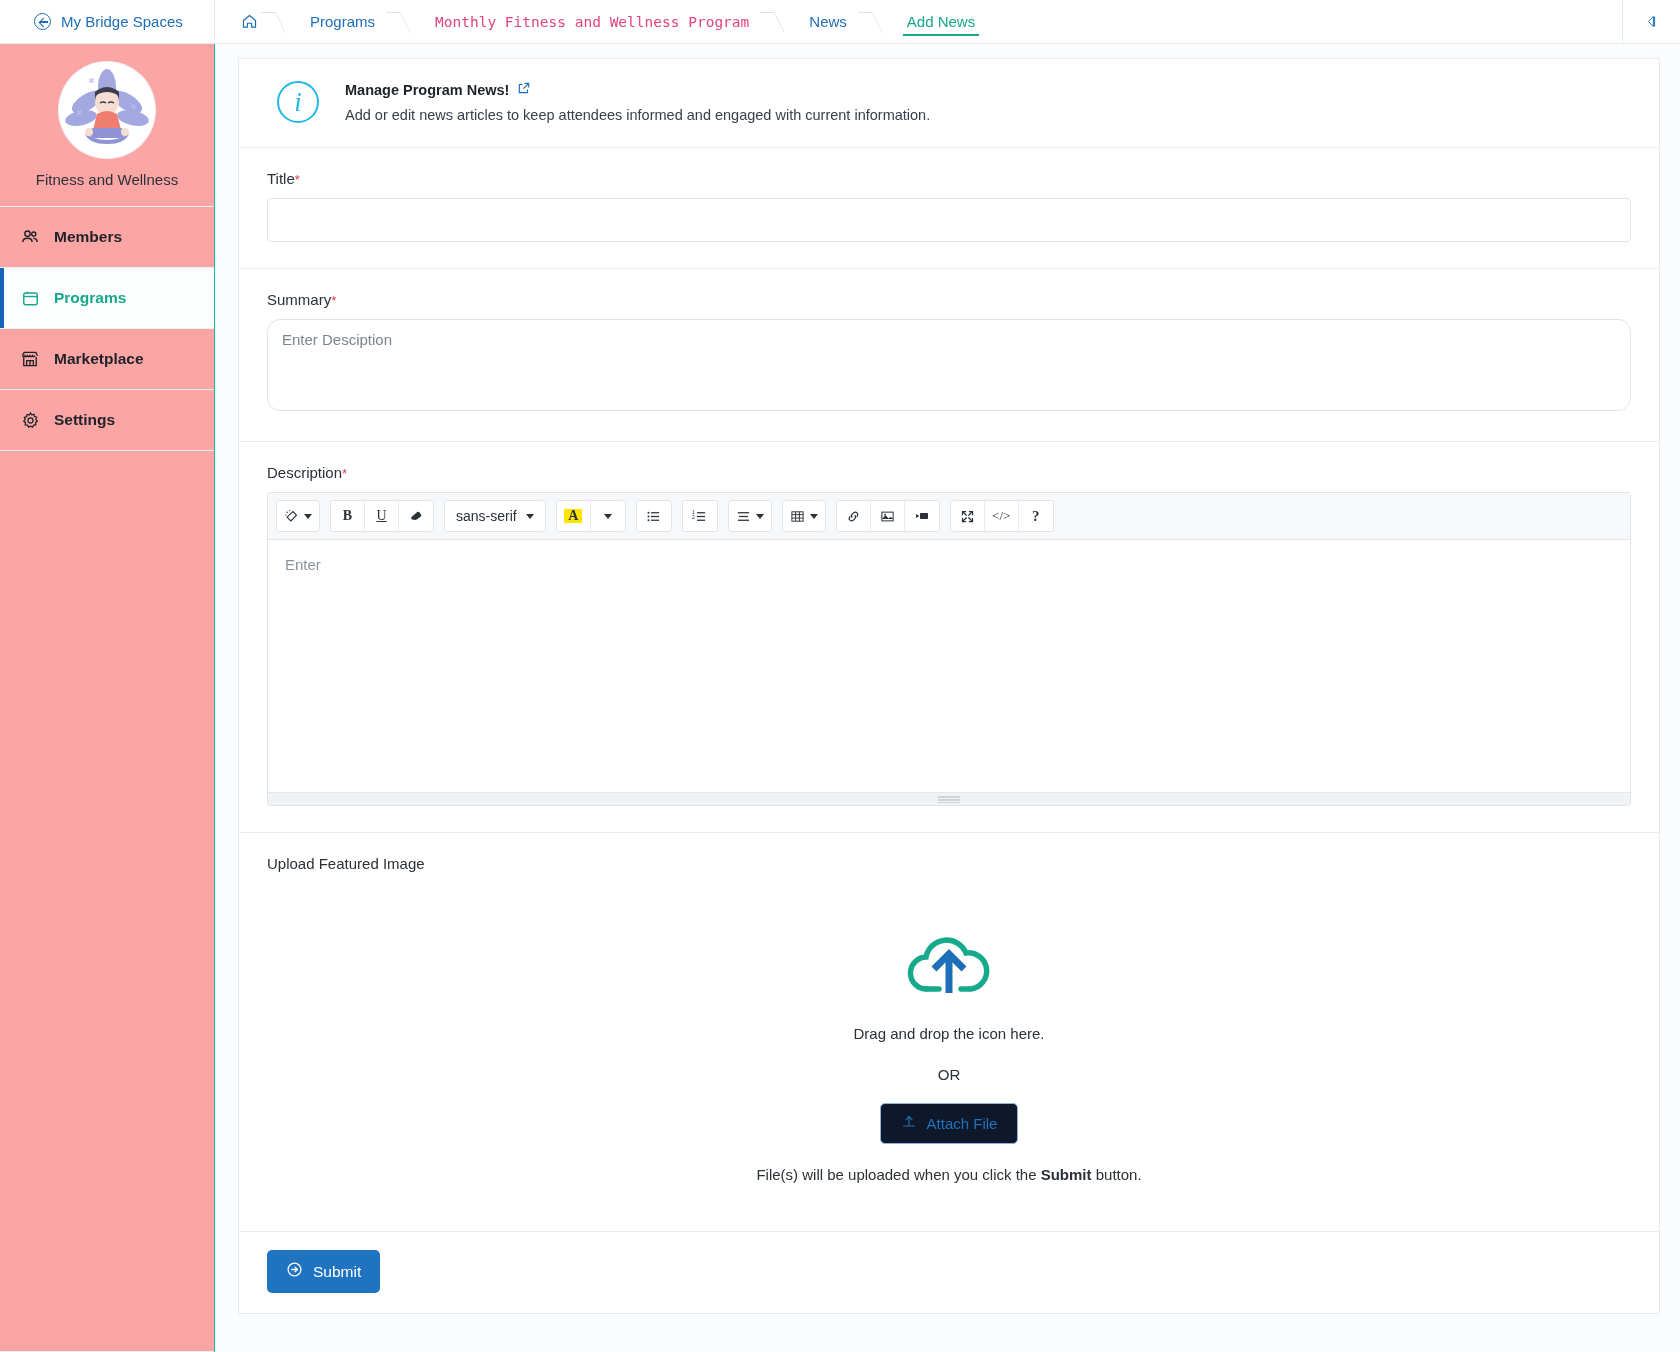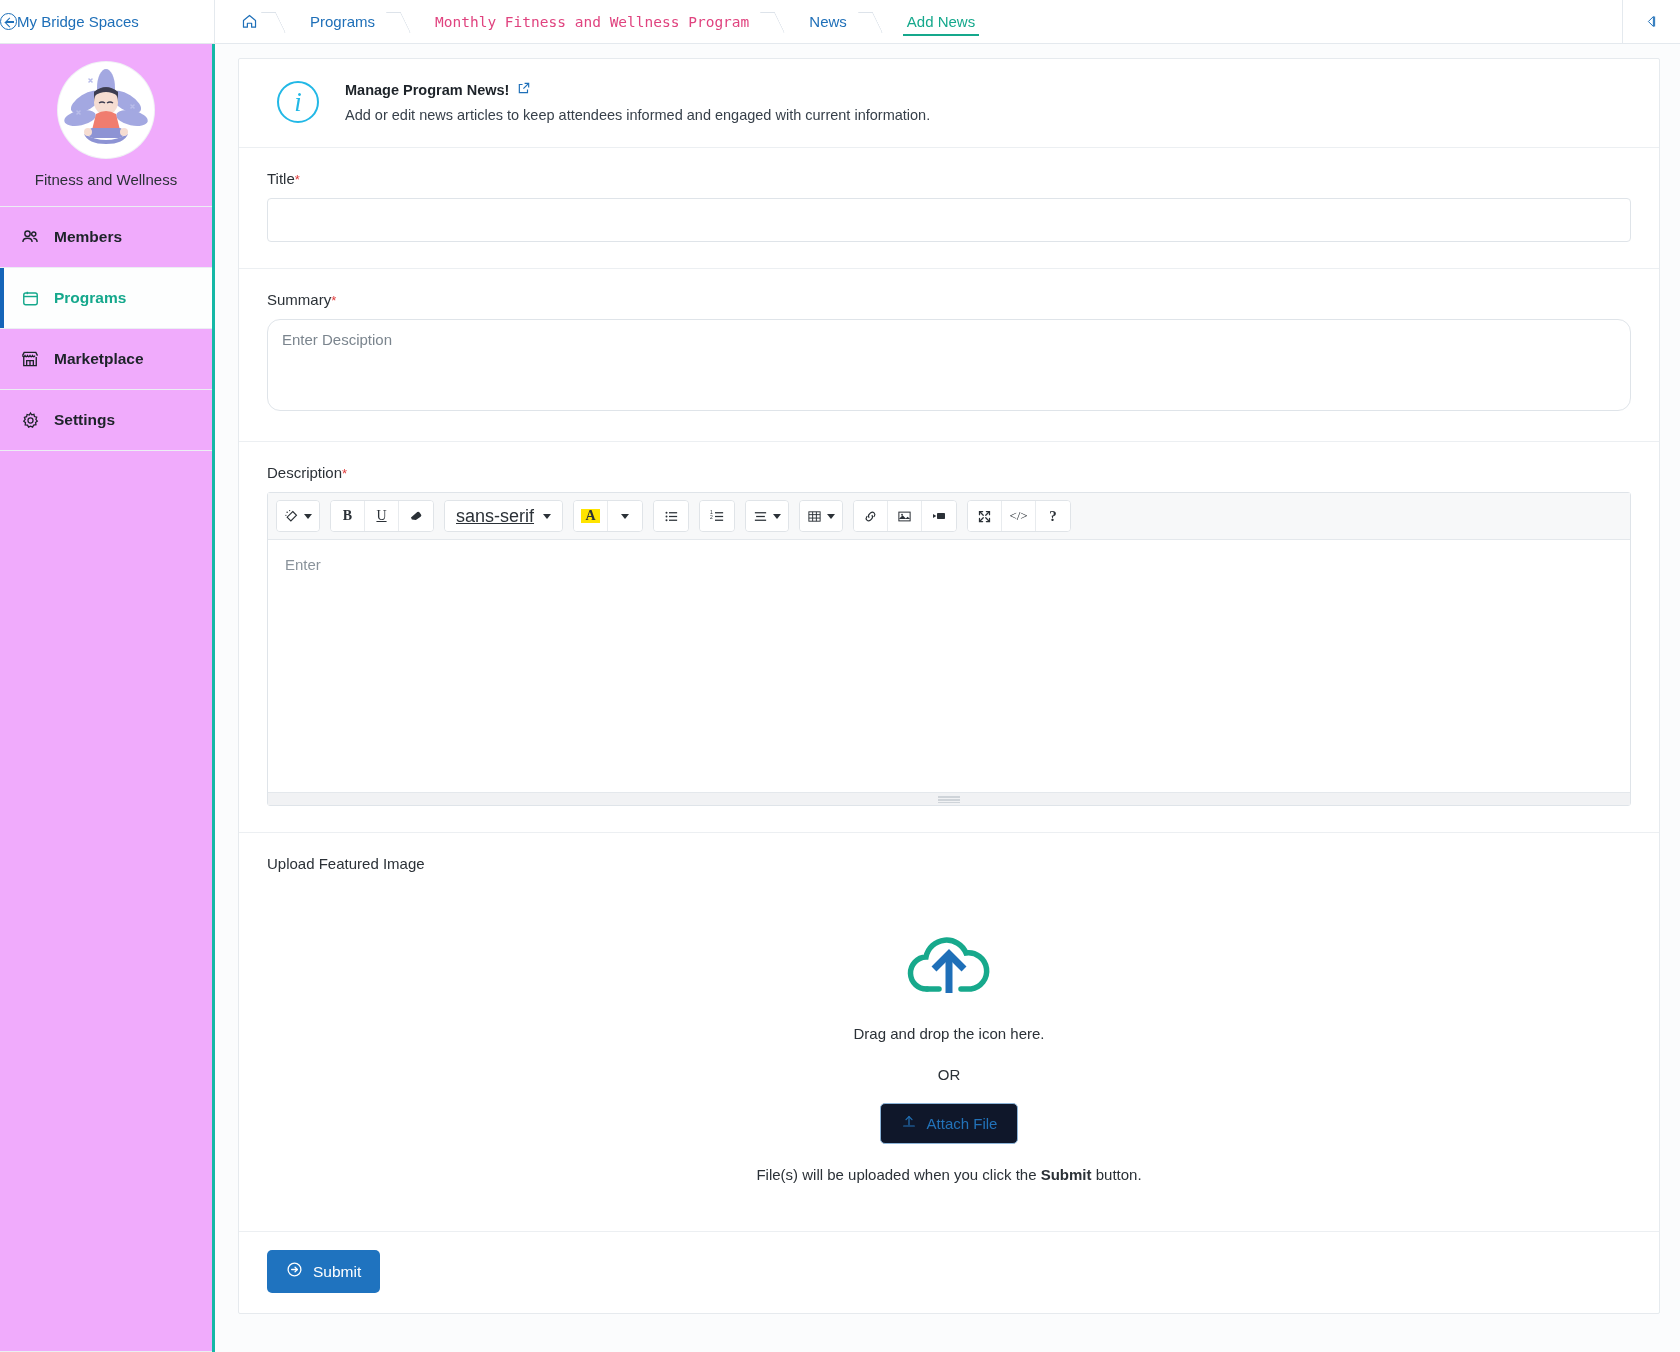--- a/index.html
+++ b/index.html
@@ -44,21 +44,22 @@
 
   
   .crumbbar {
     height: 44px; flex: 0 0 44px;
     display: flex; align-items: stretch;
     background: #fff;
     border-bottom: 1px solid #e4e9ee;
   }
   .spaces-btn {
     width: 215px; flex: 0 0 215px;
-    display: flex; align-items: center; 
+    display: flex; align-items: center; gap: 10px;
+    padding-left: 34px;
     border-right: 1px solid #e4e9ee;
     color: #1e6fb8; font-size: 15px; cursor: pointer;
   }
   .circ-arrow { width: 17px; height: 17px; border: 1.5px solid #1e6fb8; border-radius: 50%; position: relative; flex: 0 0 17px;}
   .circ-arrow::before{
     content:''; position:absolute; left:4.5px; top:5px; width:6px; height:6px;
     border-left:1.5px solid #1e6fb8; border-bottom:1.5px solid #1e6fb8; transform: rotate(45deg);
   }
   .circ-arrow::after{ content:''; position:absolute; left:5px; top:7.2px; width:7.5px; height:1.5px; background:#1e6fb8;}
   .crumbs { flex: 1; display: flex; align-items: stretch; }
@@ -90,21 +91,21 @@
     width: 58px; flex: 0 0 58px; display:flex; align-items:center; justify-content:center;
     border-left: 1px solid #e4e9ee; cursor: pointer; color: #1e6fb8; font-size: 17px;
   }
 
   
   .body-split { flex: 1; display: flex; min-height: 0; }
 
   
   .sidebar {
     width: 215px; flex: 0 0 215px;
-    background: #f0abfc; border-right: 3px solid #14b8a6;
+    background: #fca5a5; border-right: 1px solid #14b8a6;
     display: flex; flex-direction: column;
   }
   .space-head { padding: 18px 10px 18px; display: flex; flex-direction: column; align-items: center; border-bottom: 1px solid #ebeff3; }
   .space-avatar {
     width: 96px; height: 96px; border-radius: 50%; overflow: hidden;
     background: #fff; box-shadow: 0 0 0 1px #f0f2f5;
     display:flex; align-items:center; justify-content:center;
   }
   .space-name { margin-top: 13px; font-size: 15px; color: #2b3137; }
   .nav-item {
@@ -158,21 +159,21 @@
   }
   .tgroup { display: flex; background:#fff; border:1px solid #e0e4e8; border-radius:4px; overflow:hidden;}
   .tbtn {
     min-width: 34px; height: 30px; display:flex; align-items:center; justify-content:center;
     font-size: 14px; color:#2b3137; cursor:pointer; background:#fff;
     border-right: 1px solid #e8ebee; padding: 0 7px; gap:5px;
     font-family: "Liberation Serif", serif;
   }
   .tbtn:last-child { border-right: none; }
   .caret { width:0;height:0;border-left:4px solid transparent;border-right:4px solid transparent;border-top:5px solid #2b3137; display:inline-block;}
-  .tbtn.font-sel { font-family:"Liberation Sans", sans-serif; font-size:18px; padding:0 11px; gap:9px;text-decoration:underline; }
+  .tbtn.font-sel { font-family:"Liberation Sans", sans-serif; font-size:14px; padding:0 11px; gap:9px; }
   .hl-a { background:#ffe400; font-weight:bold; font-family:"Liberation Serif", serif; padding:0 4px; line-height:1;}
   .editor-body { height: 252px; padding: 16px 17px; font-size: 15px; color:#8a939b; }
   .editor-resize {
     height: 13px; background:#f1f2f4; border-top:1px solid #e4e8ec;
     display:flex; align-items:center; justify-content:center;
   }
   .grip { width: 22px; height: 7px; background: repeating-linear-gradient(to bottom,#cfd4d9 0 1.5px,transparent 1.5px 3px); }
 
   
   .upload-block { padding: 22px 28px 0 28px; }

